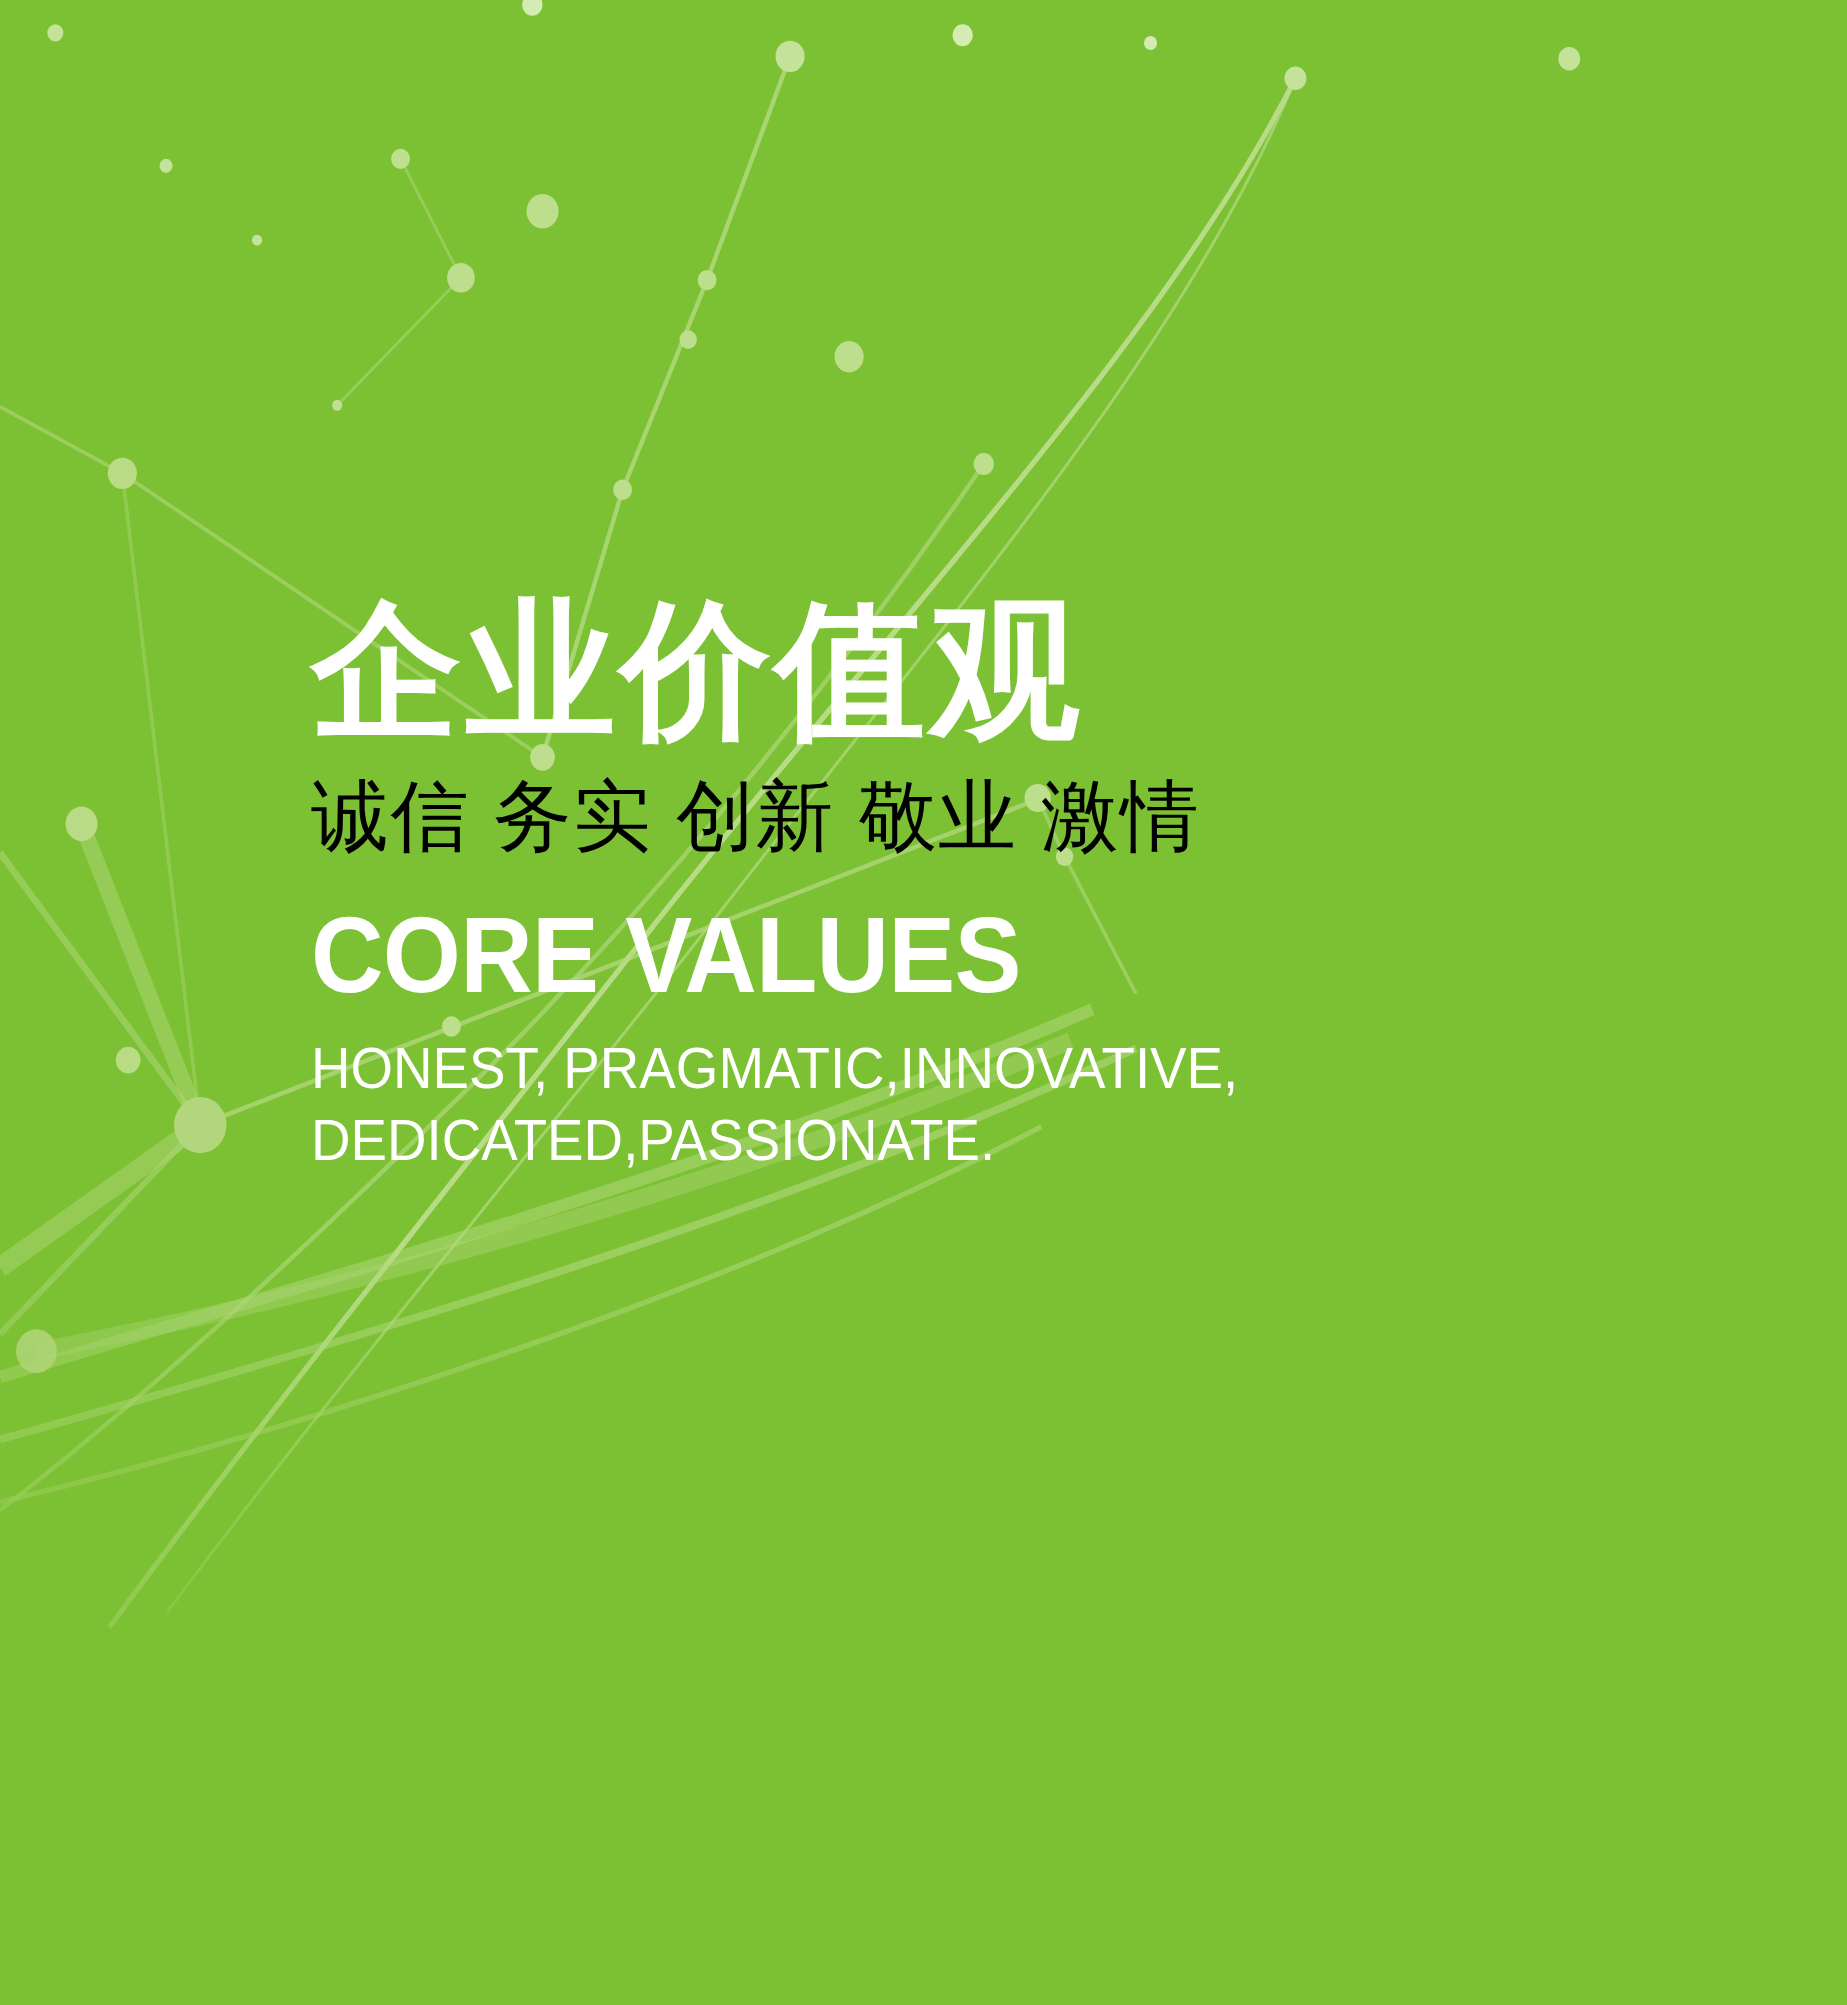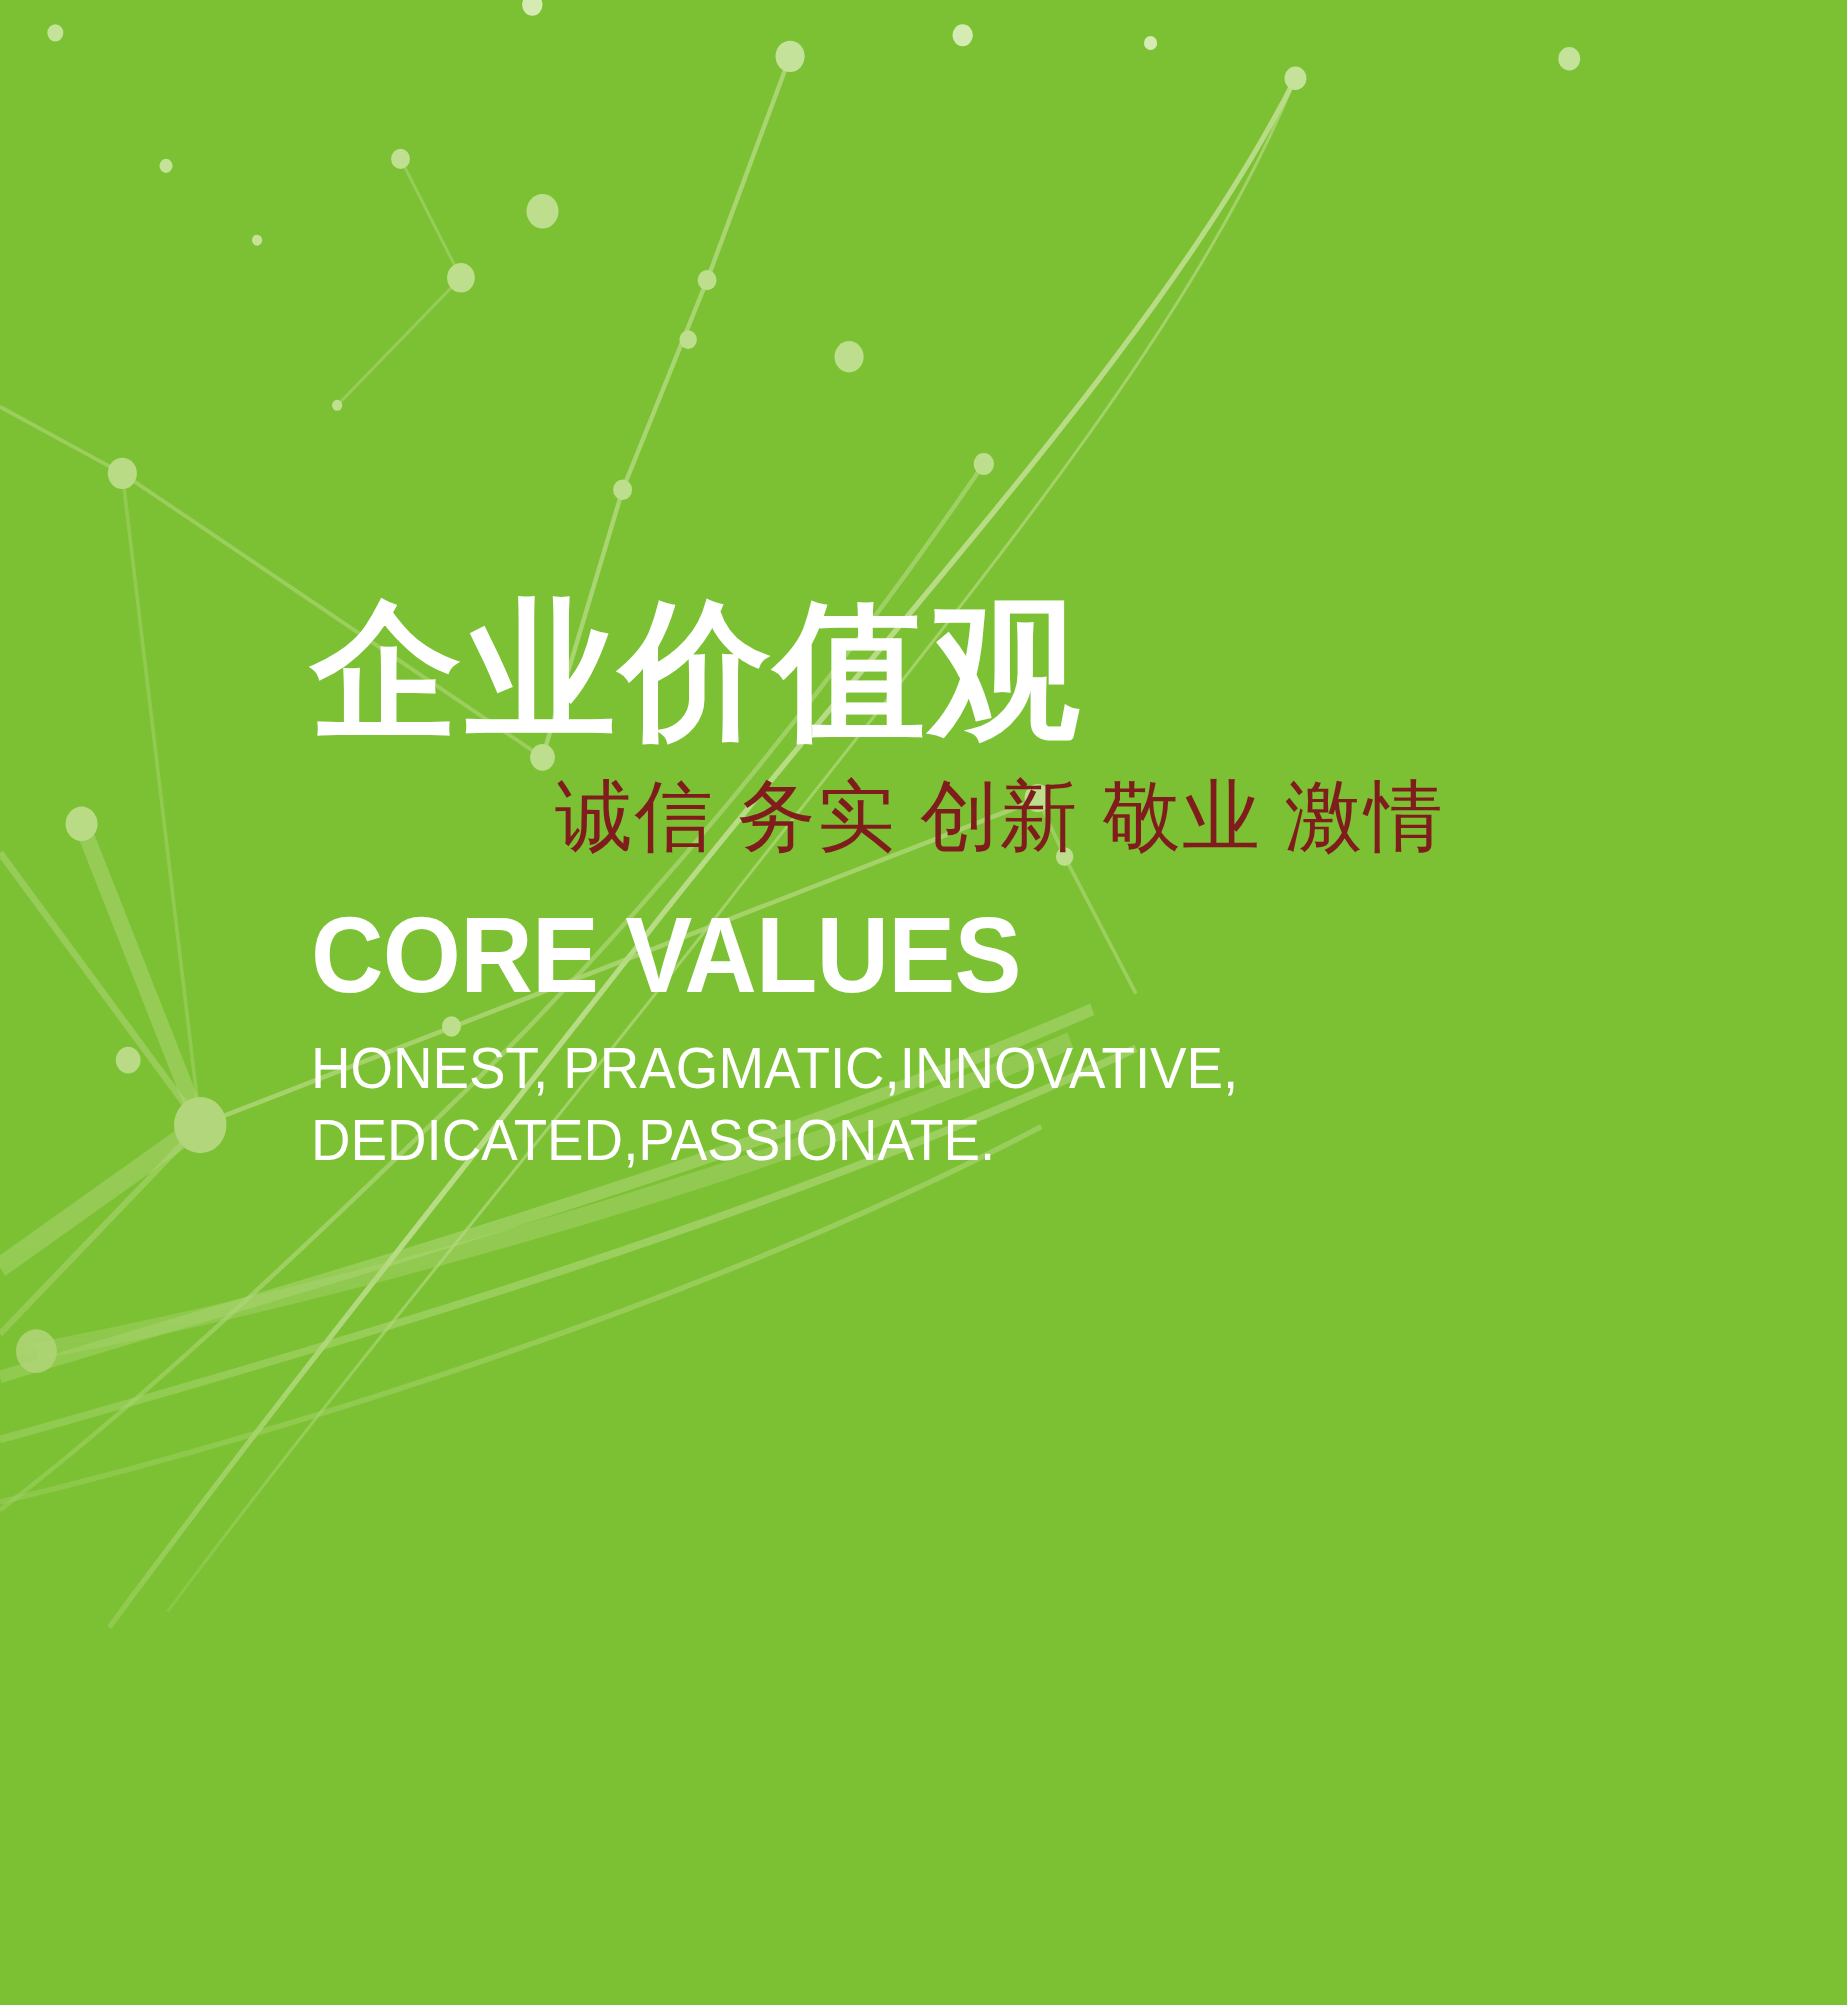--- a/index.html
+++ b/index.html
@@ -43,25 +43,24 @@
     margin: 0;
     white-space: nowrap;
     font-family: "Liberation Sans", "DejaVu Sans", sans-serif;
   }
 
   #subtitle-cn {
     margin: 26.6px 0 0 0;
     font-size: 78px;
     line-height: 1.1;
     font-weight: 400;
-    color: #7f1d1d;
+    color: #000000;
     letter-spacing: 1.6px;
     white-space: nowrap;
     font-family: "Liberation Sans", "DejaVu Sans", sans-serif;
-    text-align: center;
   }
 
   #title-en {
     margin: 42px 0 0 0;
     font-size: 108px;
     line-height: 1.0;
     font-weight: 700;
     color: #ffffff;
     letter-spacing: -0.8px;
     transform: scaleX(0.93);

